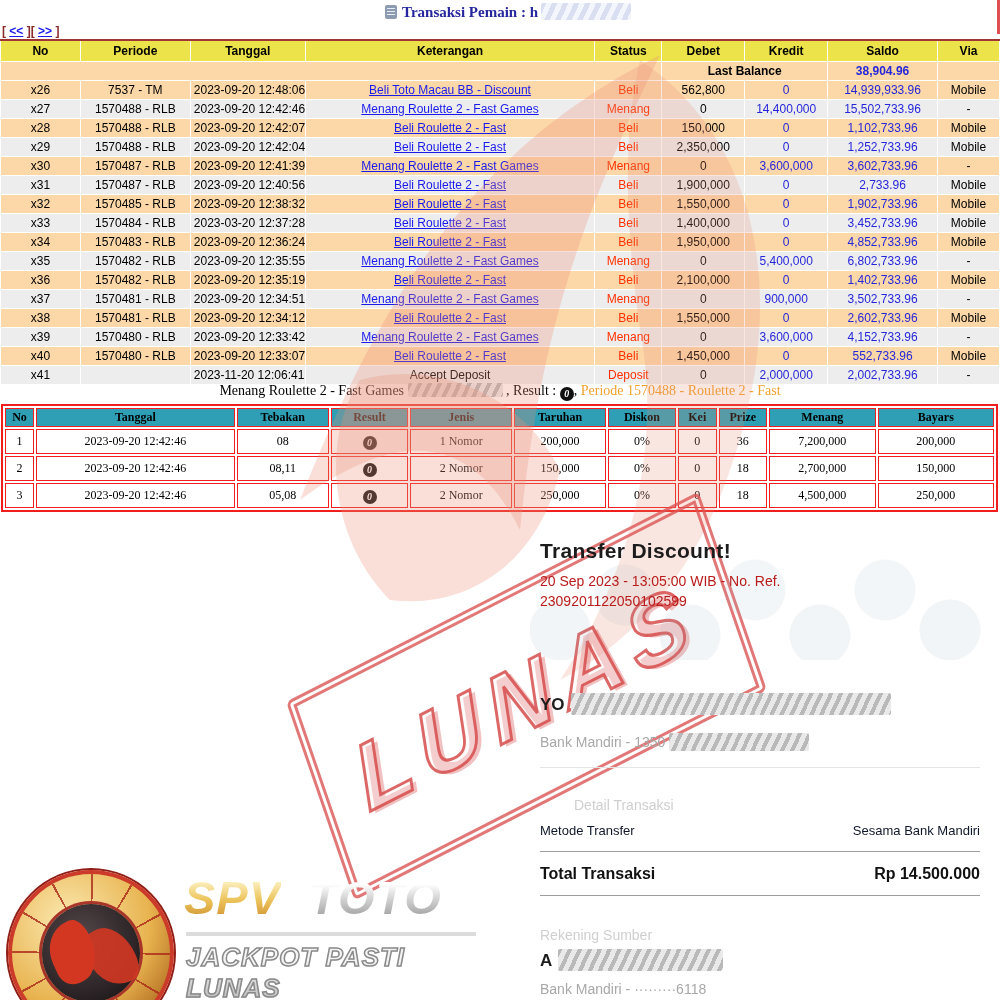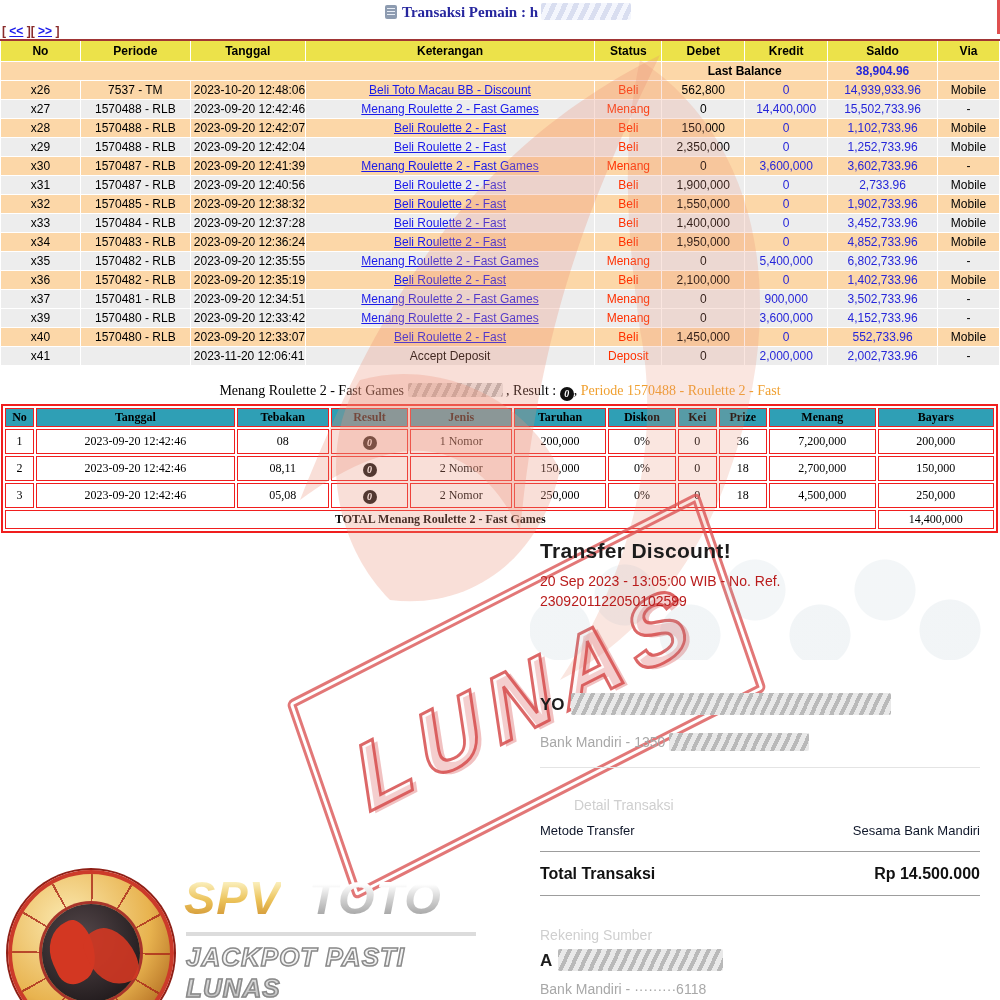--- a/index.html
+++ b/index.html
@@ -166,21 +166,21 @@
       <tbody>
         <tr class="lastbal">
           <td colspan="5"></td>
           <td colspan="2">Last Balance</td>
           <td class="lb-val">38,904.96</td>
           <td></td>
         </tr>
       <tr class="peach">
             <td>x26</td>
             <td>7537 - TM</td>
-            <td>2023-10-20 12:48:06</td>
+            <td>2023-09-20 12:48:06</td>
             <td><a class="ketlink">Beli Toto Macau BB - Discount</a></td>
             <td class="status">Beli</td>
             <td class="debet">562,800</td>
             <td class="kredit">0</td>
             <td class="saldo">14,939,933.96</td>
             <td class="via">Mobile</td>
           </tr>
           <tr class="grey">
             <td>x27</td>
             <td>1570488 - RLB</td>
@@ -243,21 +243,21 @@
             <td><a class="ketlink">Beli Roulette 2 - Fast</a></td>
             <td class="status">Beli</td>
             <td class="debet">1,550,000</td>
             <td class="kredit">0</td>
             <td class="saldo">1,902,733.96</td>
             <td class="via">Mobile</td>
           </tr>
           <tr class="grey">
             <td>x33</td>
             <td>1570484 - RLB</td>
-            <td>2023-09-20 12:37:28</td>
+            <td>2023-03-20 12:37:28</td>
             <td><a class="ketlink">Beli Roulette 2 - Fast</a></td>
             <td class="status">Beli</td>
             <td class="debet">1,400,000</td>
             <td class="kredit">0</td>
             <td class="saldo">3,452,733.96</td>
             <td class="via">Mobile</td>
           </tr>
           <tr class="peach">
             <td>x34</td>
             <td>1570483 - RLB</td>
@@ -294,20 +294,31 @@
           <tr class="grey">
             <td>x37</td>
             <td>1570481 - RLB</td>
             <td>2023-09-20 12:34:51</td>
             <td><a class="ketlink">Menang Roulette 2 - Fast Games</a></td>
             <td class="status">Menang</td>
             <td class="debet">0</td>
             <td class="kredit">900,000</td>
             <td class="saldo">3,502,733.96</td>
             <td class="via">-</td>
+          </tr>
+          <tr class="peach">
+            <td>x38</td>
+            <td>1570481 - RLB</td>
+            <td>2023-09-20 12:34:12</td>
+            <td><a class="ketlink">Beli Roulette 2 - Fast</a></td>
+            <td class="status">Beli</td>
+            <td class="debet">1,550,000</td>
+            <td class="kredit">0</td>
+            <td class="saldo">2,602,733.96</td>
+            <td class="via">Mobile</td>
           </tr>
           <tr class="grey">
             <td>x39</td>
             <td>1570480 - RLB</td>
             <td>2023-09-20 12:33:42</td>
             <td><a class="ketlink">Menang Roulette 2 - Fast Games</a></td>
             <td class="status">Menang</td>
             <td class="debet">0</td>
             <td class="kredit">3,600,000</td>
             <td class="saldo">4,152,733.96</td>
@@ -409,24 +420,20 @@
             <td>05,08</td>
             <td><span class="ball">0</span></td>
             <td>2 Nomor</td>
             <td>250,000</td>
             <td>0%</td>
             <td>0</td>
             <td>18</td>
             <td>4,500,000</td>
             <td>250,000</td>
           </tr>
-          <tr>
-          <td colspan="10" class="total-label">TOTAL  Menang Roulette 2 - Fast Games</td>
-          <td class="total-value">14,400,000</td>
-        </tr>
       </tbody>
     </table>
   </div>
 
   <div class="watermark">
     <svg width="1000" height="1000">
       <path d="M300,500 C380,300 470,150 660,55 C575,230 540,340 520,530 C470,430 395,430 300,500 Z" fill="rgba(232,140,115,0.28)"></path>
       <path d="M640,60 C760,140 790,300 730,470 C700,560 640,640 560,680 C640,560 660,430 640,330 C628,240 620,150 640,60 Z" fill="rgba(232,140,115,0.22)"></path>
       <path d="M360,380 C430,360 520,390 560,470 C540,560 470,610 390,600 C330,540 320,440 360,380 Z" fill="rgba(236,150,125,0.30)"></path>
     </svg>

